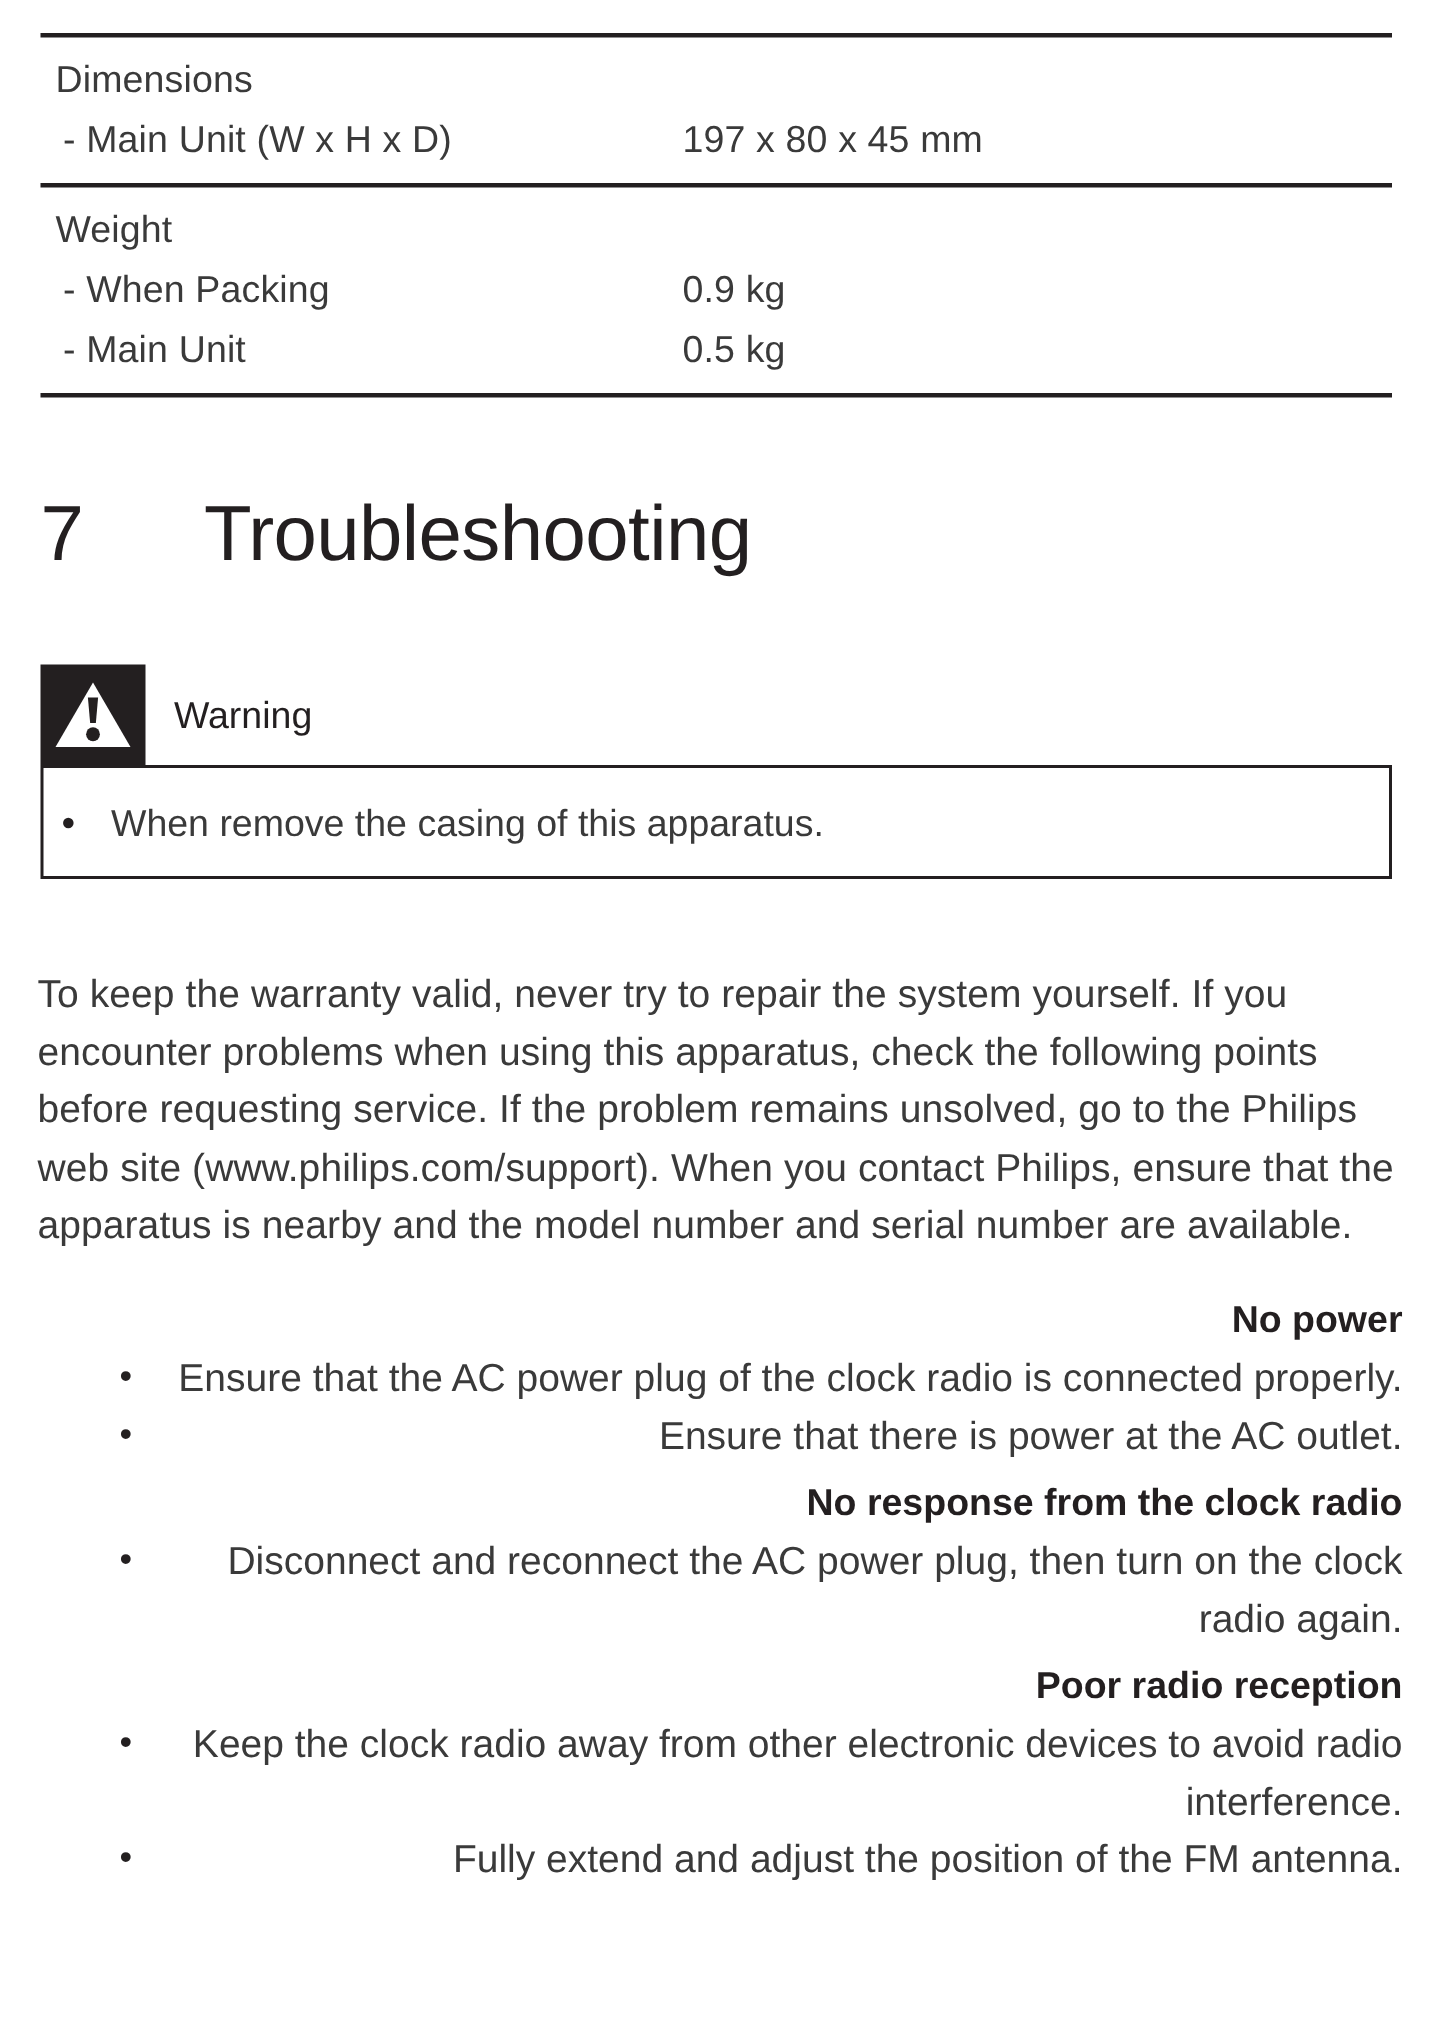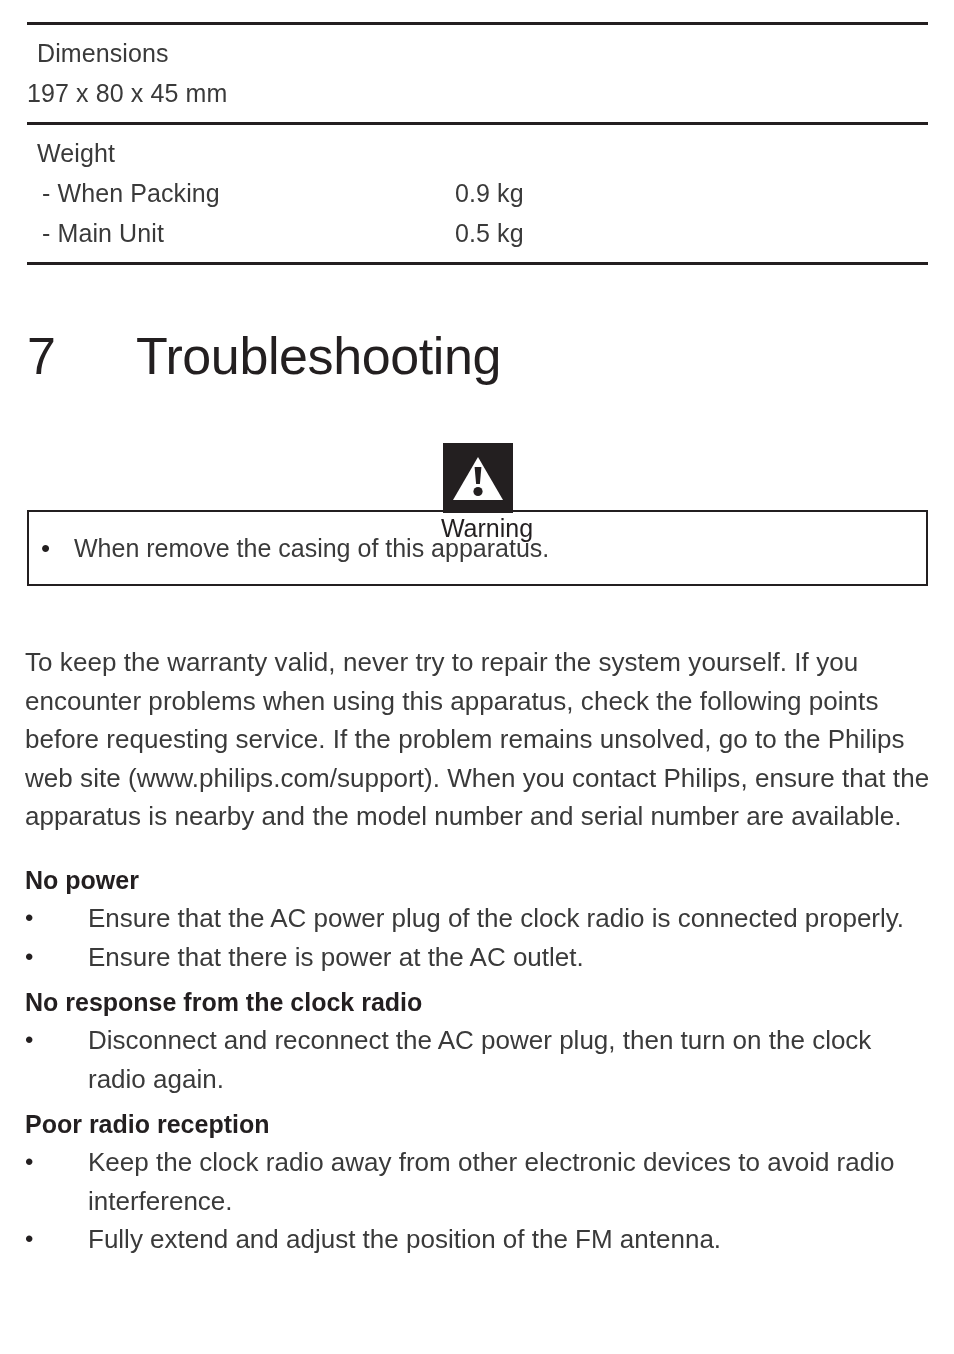--- a/index.html
+++ b/index.html
@@ -86,21 +86,20 @@
   .warning {
     position: absolute;
     left: 27px;
     top: 443px;
     width: 901px;
   }
   .warning-head {
     display: flex;
     align-items: center;
     height: 67px;
-    flex-direction: column;
   }
   .warn-icon {
     width: 70px;
     height: 67px;
     background: #231f20;
     flex: 0 0 70px;
     display: flex;
     align-items: center;
     justify-content: center;
   }
@@ -145,20 +144,21 @@
     color: #3a3a3a;
     letter-spacing: 0.05px;
   }
 
   
   .sections {
     position: absolute;
     left: 25px;
     top: 862px;
     width: 910px;
+    text-align: right;
   }
   .sec-title {
     font-size: 25px;
     line-height: 37px;
     font-weight: bold;
     color: #231f20;
     margin-top: 8px;
   }
   .sec-title.first { margin-top: 0; }
   .sec-item {
@@ -186,20 +186,21 @@
 
   <div class="spec-table">
     <div class="rule"></div>
 
     <div class="spec-group">
       <div class="spec-row head">
         <span class="label">Dimensions</span>
         <span class="value"></span>
       </div>
       <div class="spec-row sub">
+        <span class="label">- Main Unit (W x H x D)</span>
         <span class="value">197 x 80 x 45 mm</span>
       </div>
     </div>
 
     <div class="rule"></div>
 
     <div class="spec-group">
       <div class="spec-row head">
         <span class="label">Weight</span>
         <span class="value"></span>

